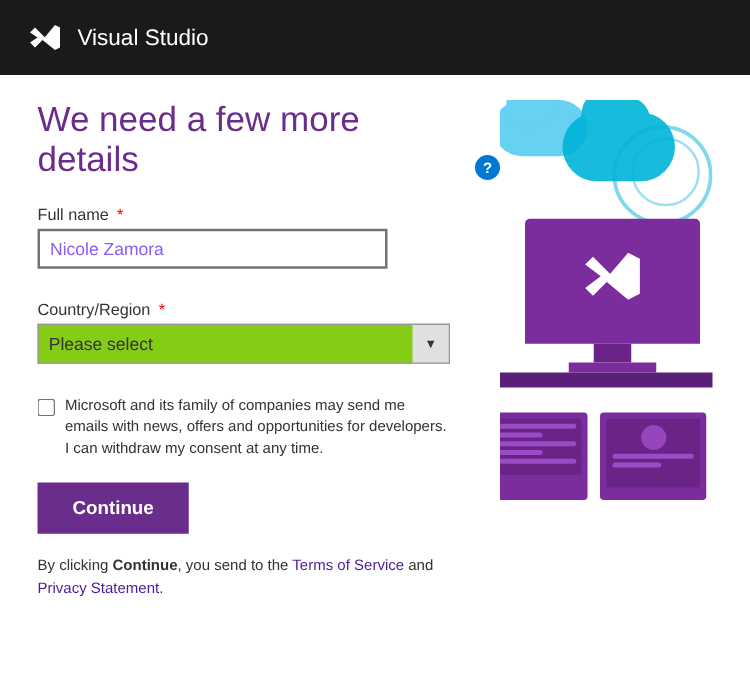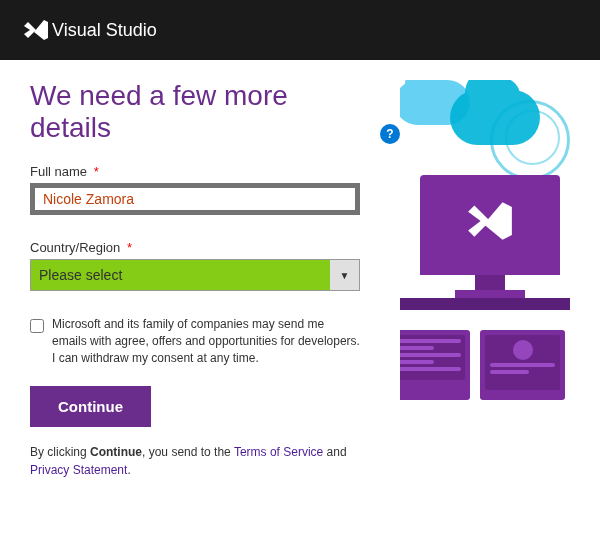--- a/index.html
+++ b/index.html
@@ -9,20 +9,21 @@
     .header {
       background: #1a1a1a;
       height: 60px;
       display: flex;
       align-items: center;
       padding: 0 20px;
     }
     .header-logo {
       display: flex;
       align-items: center;
+      gap: 10px;
     }
     .vs-icon {
       width: 32px;
       height: 32px;
     }
     .header-title {
       color: #fff;
       font-size: 18px;
       font-weight: 300;
     }
@@ -76,26 +77,26 @@
       font-size: 13px;
       color: #333;
       margin-bottom: 4px;
       display: block;
     }
     .required {
       color: #e00;
       margin-left: 3px;
     }
     .form-input {
-      width: 330px;
+      width: 280px;
       height: 32px;
-      border: 5px solid #737373;
+      border: 2px solid #737373;
       padding: 0 8px;
       font-size: 14px;
-      color: #c2410c;
+      color: #8b5cf6;
       outline: none;
     }
     .form-select-wrapper {
       position: relative;
       width: 330px;
     }
     .form-select {
       width: 100%;
       height: 32px;
       border: 1px solid #999;
@@ -401,21 +402,21 @@
           <option value="jp">Japan</option>
           <option value="other">Other</option>
         </select>
         <div class="select-arrow">▼</div>
       </div>
     </div>
 
     
     <div class="checkbox-group">
       <input type="checkbox" class="checkbox-input" id="newsletter-check" style="">
-      <label for="newsletter-check" class="checkbox-label">Microsoft and its family of companies may send me emails with agree, offers and opportunities for developers. I can withdraw my consent at any time.</label>
+      <label for="newsletter-check" class="checkbox-label">Microsoft and its family of companies may send me emails with news, offers and opportunities for developers. I can withdraw my consent at any time.</label>
     </div>
 
     
     <button class="continue-btn">Continue</button>
 
     
     <div class="footer-text">
       <span>By clicking </span><strong>Continue</strong><span>, you send to the </span><a href="#" class="link">Terms of Service</a><span> and </span><br><a href="#" class="link">Privacy Statement</a><span>.</span>
     </div>
   </div>

